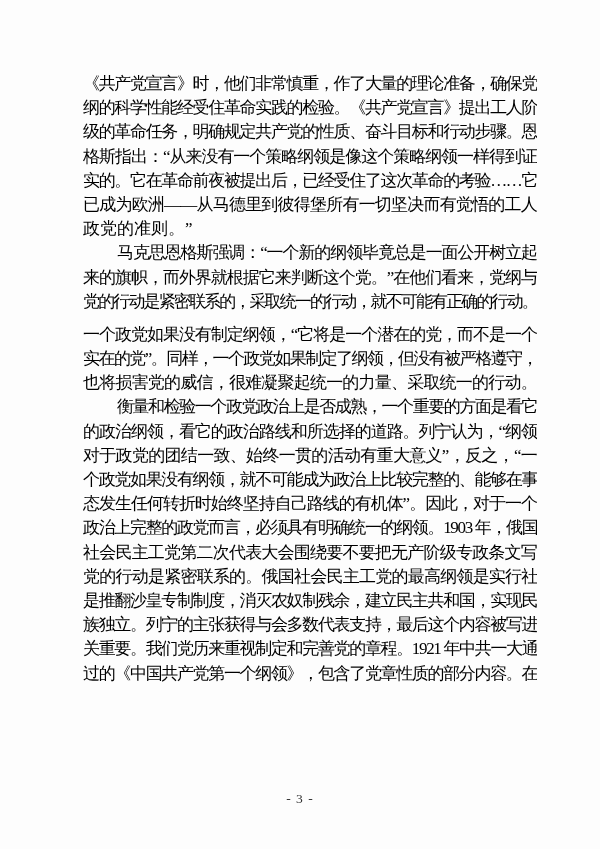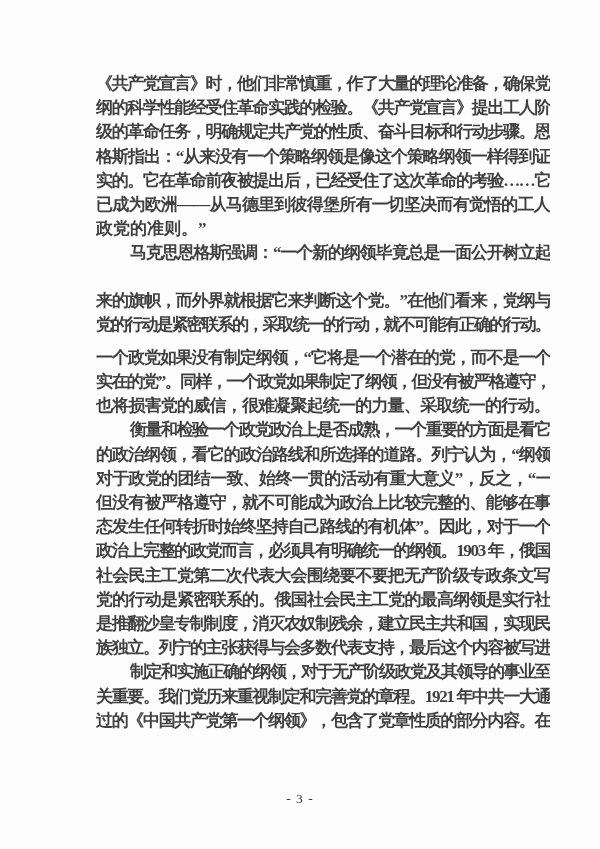--- a/index.html
+++ b/index.html
@@ -13,26 +13,25 @@
     position: relative;
     overflow: hidden;
     font-family: "Liberation Serif", "DejaVu Serif", serif;
   }
   .page {
     position: absolute;
     inset: 0;
   }
   .text-block {
     position: absolute;
-    left: 96px;
+    left: 83px;
     top: 72px;
     width: 454px;
-    color: #404040;
+    color: #000000;
     font-size: 17px;
-    font-weight: bold;
   }
   .paragraph {
     margin: 0;
     padding: 0;
   }
   .line {
     line-height: 24.2px;
     height: 24.2px;
     text-align: justify;
     text-align-last: justify;
@@ -65,38 +64,37 @@
         <div class="line" style="letter-spacing: -1.34px;">《共产党宣言》时，他们非常慎重，作了大量的理论准备，确保党</div>
         <div class="line" style="letter-spacing: -1.34px;">纲的科学性能经受住革命实践的检验。《共产党宣言》提出工人阶</div>
         <div class="line" style="letter-spacing: -1.34px;">级的革命任务，明确规定共产党的性质、奋斗目标和行动步骤。恩</div>
         <div class="line" style="letter-spacing: -1.03px;">格斯指出：“从来没有一个策略纲领是像这个策略纲领一样得到证</div>
         <div class="line" style="letter-spacing: -1.34px;">实的。它在革命前夜被提出后，已经受住了这次革命的考验……它</div>
         <div class="line" style="letter-spacing: -0.79px;">已成为欧洲——从马德里到彼得堡所有一切坚决而有觉悟的工人</div>
         <div class="line end">政党的准则。”</div>
       </div>
       <div class="paragraph">
         <div class="line indent" style="letter-spacing: -1.11px;">马克思恩格斯强调：“一个新的纲领毕竟总是一面公开树立起</div>
-        <div class="line" style="letter-spacing: -1.03px; margin-top: 23px;">来的旗帜，而外界就根据它来判断这个党。”在他们看来，党纲与</div>
+        <div class="line" style="letter-spacing: -1.03px;">来的旗帜，而外界就根据它来判断这个党。”在他们看来，党纲与</div>
         <div class="line" style="letter-spacing: -1.87px;">党的行动是紧密联系的，采取统一的行动，就不可能有正确的行动。</div>
         <div class="line" style="letter-spacing: -1.03px; margin-top: 9px;">一个政党如果没有制定纲领，“它将是一个潜在的党，而不是一个</div>
         <div class="line" style="letter-spacing: -1.57px;">实在的党”。同样，一个政党如果制定了纲领，但没有被严格遵守，</div>
         <div class="line end" style="letter-spacing: -0.79px;">也将损害党的威信，很难凝聚起统一的力量、采取统一的行动。</div>
       </div>
       <div class="paragraph">
         <div class="line indent" style="letter-spacing: -1.44px;">衡量和检验一个政党政治上是否成熟，一个重要的方面是看它</div>
         <div class="line" style="letter-spacing: -1.03px;">的政治纲领，看它的政治路线和所选择的道路。列宁认为，“纲领</div>
         <div class="line" style="letter-spacing: -0.69px;">对于政党的团结一致、始终一贯的活动有重大意义”，反之，“一</div>
-        <div class="line" style="letter-spacing: -1.34px;">但没有被严格遵守，就不可能成为政治上比较完整的、能够在事</div>
+        <div class="line" style="letter-spacing: -1.34px;">个政党如果没有纲领，就不可能成为政治上比较完整的、能够在事</div>
         <div class="line" style="letter-spacing: -1.03px;">态发生任何转折时始终坚持自己路线的有机体”。因此，对于一个</div>
         <div class="line" style="letter-spacing: -1.34px;">政治上完整的政党而言，必须具有明确统一的纲领。1903 年，俄国</div>
         <div class="line" style="letter-spacing: -0.79px;">社会民主工党第二次代表大会围绕要不要把无产阶级专政条文写</div>
         <div class="line" style="letter-spacing: -1.34px;">党的行动是紧密联系的。俄国社会民主工党的最高纲领是实行社</div>
         <div class="line" style="letter-spacing: -1.34px;">是推翻沙皇专制制度，消灭农奴制残余，建立民主共和国，实现民</div>
         <div class="line" style="letter-spacing: -1.34px;">族独立。列宁的主张获得与会多数代表支持，最后这个内容被写进</div>
       </div>
       <div class="paragraph">
-        <div class="line indent" style="letter-spacing: -1.44px;">制定和实施正确的纲领，对于无产阶级政党及其领导的事业至</div>
         <div class="line" style="letter-spacing: -1.34px;">关重要。我们党历来重视制定和完善党的章程。1921 年中共一大通</div>
         <div class="line" style="letter-spacing: -1.34px;">过的《中国共产党第一个纲领》，包含了党章性质的部分内容。在</div>
       </div>
     </div>
   <div class="footer">- 3 -</div>
 </div>
 
 </body></html>

